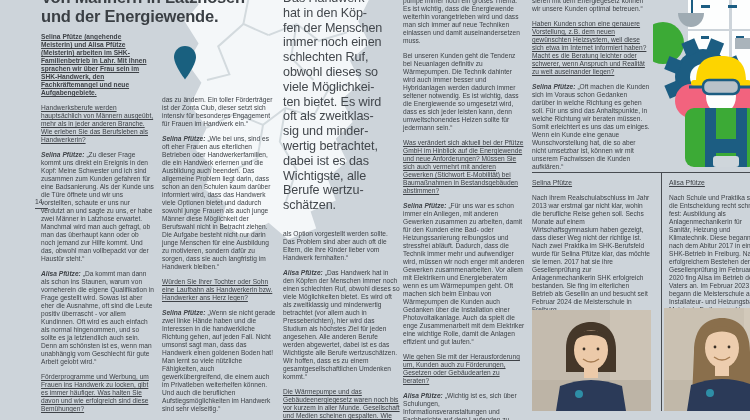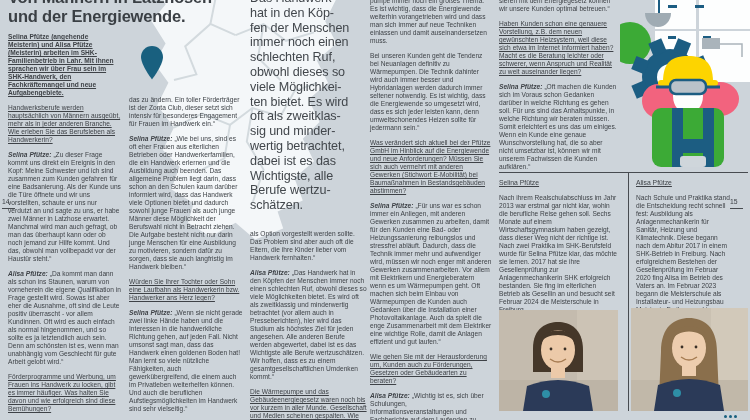--- a/index.html
+++ b/index.html
@@ -1,19 +1,19 @@
 <!DOCTYPE html>
 <html><head>
 <meta charset="utf-8">
 <style>
   * { margin:0; padding:0; box-sizing:border-box; }
   html,body { width:750px; height:420px; overflow:hidden; }
   body { font-family:"Liberation Sans", sans-serif; background:#cdd4da; position:relative; color:#3e4247; }
 
-  .spread { position:absolute; inset:0; overflow:hidden; }
+  .spread { position:absolute; inset:0; overflow:hidden;margin-left:33px; }
 
   
   .map { position:absolute; left:118px; top:-88px; width:280px; height:350px; z-index:0; }
   .pin { position:absolute; left:141px; top:46px; width:22px; height:34px; z-index:2; }
 
   
   .title { position:absolute; left:8px; top:-12px; width:250px; z-index:3;
            font-size:16.5px; line-height:19px; font-weight:bold; color:#3a3f44; letter-spacing:-0.2px; }
 
   

